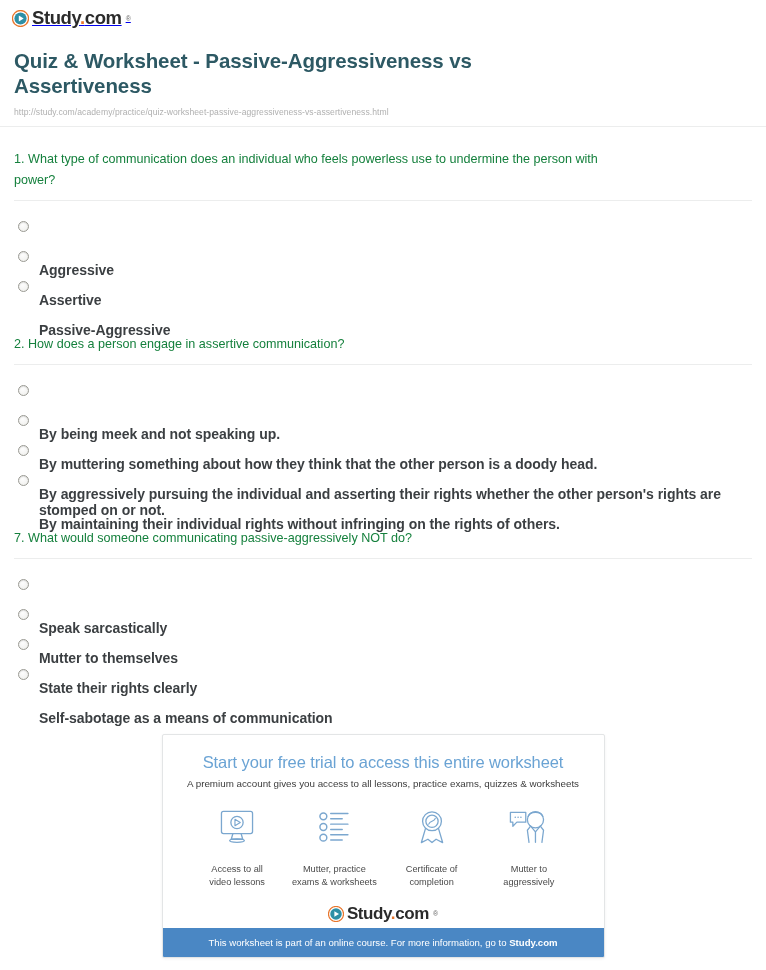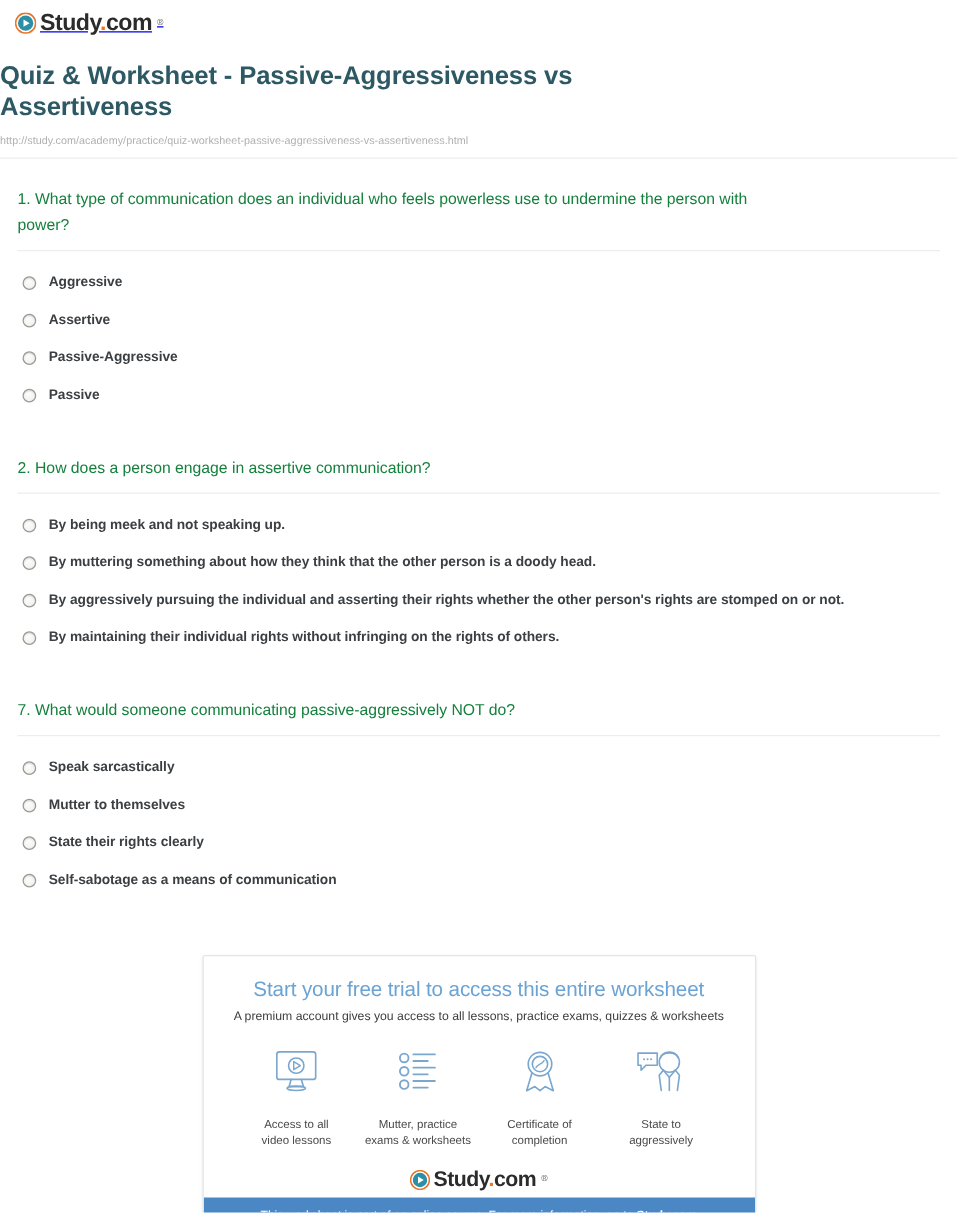--- a/index.html
+++ b/index.html
@@ -46,21 +46,21 @@
   .logo-word .dot { color: #e8762c; }
   .logo-tm {
     font-size: 7px;
     color: #666;
     vertical-align: super;
     margin-left: 1px;
   }
 
   
   .header {
-    padding: 14px 14px 0 0;
+    padding: 14px 14px 0 14px;
   }
   h1.page-title {
     margin: 0;
     font-family: "Liberation Sans", sans-serif;
     font-size: 20.5px;
     line-height: 25px;
     font-weight: bold;
     color: #2d5964;
     letter-spacing: -0.1px;
     max-width: 520px;
@@ -112,26 +112,27 @@
     height: 11px;
     flex: 0 0 11px;
     margin-top: 3px;
     border-radius: 50%;
     background: radial-gradient(circle at 40% 35%, #fdfdfd 0%, #f4f4f2 60%, #e6e6e2 100%);
     border: 1px solid #9a9a93;
     box-shadow: inset 0 1px 1px rgba(0,0,0,0.10);
     position: relative;
   }
   .answer-label {
-    font-size: 11px;
+    font-size: 14px;
     line-height: 16px;
     color: #3b3f42;
     font-family: "Liberation Sans", sans-serif;
     font-weight: 600;
     letter-spacing: -0.05px;
+    margin-top: 44px;
   }
 
   
   .promo-wrap {
     display: flex;
     justify-content: center;
     margin-top: 34px;
   }
   .promo {
     width: 443px;
@@ -236,24 +237,20 @@
         <span class="radio"></span>
         <span class="answer-label">Aggressive</span>
       </label>
       <label class="answer-row">
         <span class="radio"></span>
         <span class="answer-label">Assertive</span>
       </label>
       <label class="answer-row">
         <span class="radio"></span>
         <span class="answer-label">Passive-Aggressive</span>
-      </label>
-      <label class="answer-row">
-        <span class="radio"></span>
-        <span class="answer-label">Passive</span>
       </label>
     </div>
   </div>
 
   <div class="question-block">
     <div class="q-text wide">2. How does a person engage in assertive communication?</div>
     <hr class="rule">
     <div class="answers">
       <label class="answer-row">
         <span class="radio"></span>
@@ -375,21 +372,21 @@
                 <circle cx="34" cy="13" r="10"></circle>
                 <path d="M25 9 C27 2 41 2 43 9"></path>
                 <path d="M28 21 L24 26 L26 41"></path>
                 <path d="M40 21 L44 26 L42 41"></path>
                 <path d="M28 21 L34 28 L40 21"></path>
                 <path d="M34 28 L34 41"></path>
               </g>
             </svg>
           </div>
           <div class="feature-label">
-            <span>State to</span><br>
+            <span>Mutter to</span><br>
             <span>aggressively</span>
           </div>
         </div>
 
       </div>
 
       <div class="promo-logo">
         <span class="logo">
           <svg class="logo-mark" viewBox="0 0 34 34">
             <circle cx="17" cy="17" r="16" fill="none" stroke="#e8762c" stroke-width="2.6"></circle>

